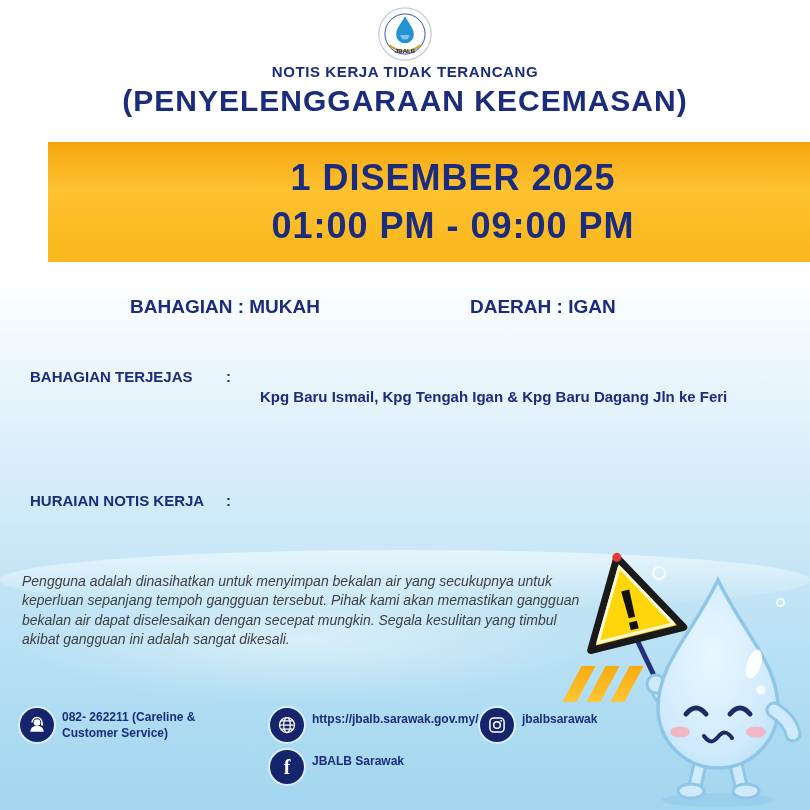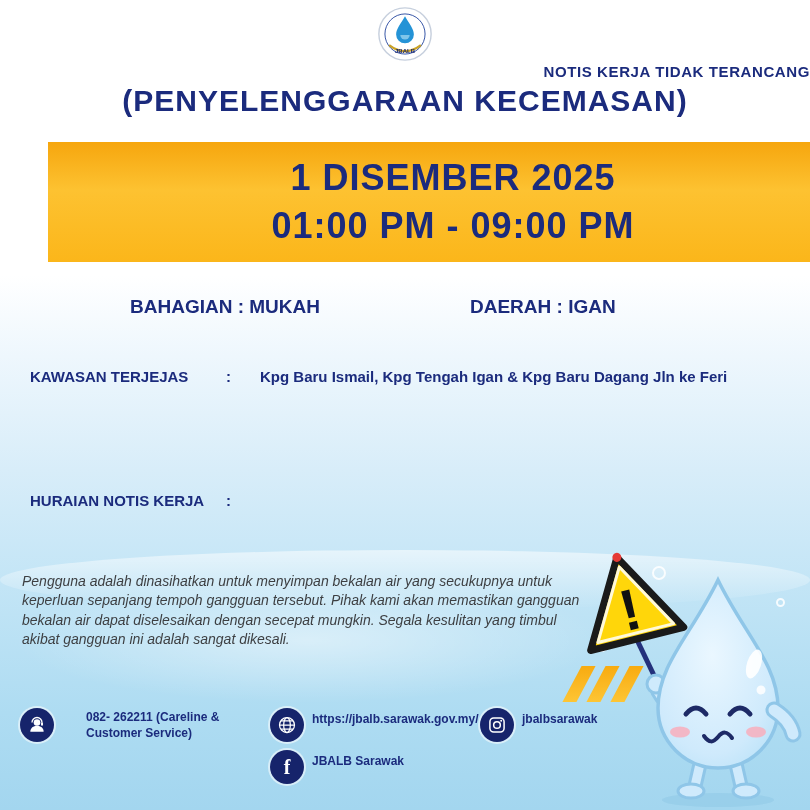--- a/index.html
+++ b/index.html
@@ -6,21 +6,21 @@
   body { background:#e7e7e7; font-family:"Liberation Sans", sans-serif; }
   .page {
     position:relative; width:810px; height:810px; overflow:hidden; margin:0 auto;
     background:
       radial-gradient(ellipse 420px 90px at 38% 79%, rgba(255,255,255,.45), rgba(255,255,255,0) 70%),
       linear-gradient(180deg,#ffffff 0%, #ffffff 34%, #eef7fd 44%, #d8edf9 58%, #c3e5f6 72%, #aedcf2 88%, #a3d6ef 100%);
   }
 
   
   .logo { position:absolute; left:377px; top:6px; width:56px; height:56px; }
-  .title1 { position:absolute; top:63px; left:0; width:810px; text-align:right;
+  .title1 { position:absolute; top:63px; left:0; width:810px; text-align:center;
             font-size:15px; font-weight:800; letter-spacing:.6px; color:#1b2b7d; }
   .title2 { position:absolute; top:84px; left:0; width:810px; text-align:center;
             font-size:30px; font-weight:800; letter-spacing:1px; color:#1b2b7d; }
 
   
   .date-banner { position:absolute; top:142px; left:0; width:810px; height:120px;
     background:linear-gradient(180deg,#f6a60e 0%, #fdc231 40%, #fbb61a 100%);
     display:flex; flex-direction:column; align-items:center; justify-content:center; gap:6px;margin-left:48px; }
   .date-banner .date, .date-banner .time { font-size:36px; font-weight:800; letter-spacing:1px; color:#1b2b7d; }
 
@@ -28,21 +28,21 @@
   .region { position:absolute; top:296px; left:0; width:810px; height:30px; }
   .region .bahagian { position:absolute; left:130px; font-size:19px; font-weight:800; color:#1b2b7d; }
   .region .daerah   { position:absolute; left:430px; font-size:19px; font-weight:800; color:#1b2b7d;margin-left:40px; }
 
   
   .detail-row { position:absolute; left:30px; width:756px; display:flex; }
   .row-kawasan { top:360px; align-items:flex-start; }
   .row-huraian { top:430px; align-items:center; min-height:140px; }
   .dlabel { width:196px; font-size:15px; font-weight:800; color:#1b2b7d; line-height:33px; }
   .dsep   { width:34px; font-size:15px; font-weight:800; color:#1b2b7d; line-height:33px; }
-  .dvalue { flex:1; max-width:522px; font-size:15px; font-weight:700; color:#1b2b7d; line-height:33px; text-align:justify; }
+  .dvalue { flex:1; max-width:522px; font-size:15px; font-weight:700; color:#1b2b7d; line-height:33px; text-align:justify;margin-top:20px; }
 
   
   .advisory { position:absolute; top:572px; left:22px; width:572px;
     font-size:14px; font-style:italic; font-weight:500; color:#3d3f42; line-height:1.38; }
 
   
   .contact-bar { position:absolute; top:666px; left:0; width:560px; height:36px;
     background:linear-gradient(180deg,#f8ab10 0%, #fdc535 50%, #f9b315 100%);
     display:flex; align-items:center; justify-content:center; }
   .contact-bar span { font-size:17px; font-weight:800; letter-spacing:.8px; color:#1b2b7d; }
@@ -53,21 +53,21 @@
   
   .citem { position:absolute; display:flex; align-items:flex-start; gap:8px; }
   .c-phone { top:708px; left:20px;  width:230px; }
   .c-web   { top:708px; left:270px; }
   .c-insta { top:708px; left:480px; }
   .c-fb    { top:750px; left:270px; }
   .cicon { width:34px; height:34px; border-radius:50%; background:#16246b; flex:0 0 34px;
            display:flex; align-items:center; justify-content:center; box-shadow:0 0 0 2px rgba(255,255,255,.55); }
   .cicon svg { width:20px; height:20px; }
   .ctext { font-size:12px; font-weight:800; color:#1b2b7d; line-height:1.35; padding-top:3px; }
-  .c-phone .ctext { width:175px; padding-top:1px;margin-left:24px; }
+  .c-phone .ctext { width:175px; padding-top:1px; }
   .fb-glyph { color:#fff; font-size:20px; font-weight:800; font-family:"Liberation Serif", serif; line-height:1; }
 
   
   .waterband { position:absolute; top:550px; left:0; width:810px; height:60px;
     background:linear-gradient(180deg, rgba(255,255,255,.55), rgba(255,255,255,0)); border-radius:50%; }
   .bubble { position:absolute; border-radius:50%; border:2px solid rgba(255,255,255,.85); }
   .b1 { width:14px; height:14px; left:652px; top:566px; }
   .b2 { width:9px;  height:9px;  left:776px; top:598px; }
   .b3 { width:12px; height:12px; left:596px; top:640px; }
 
@@ -99,21 +99,21 @@
     <div class="date">1 DISEMBER 2025</div>
     <div class="time">01:00 PM - 09:00 PM</div>
   </div>
 
   <div class="region">
     <span class="bahagian">BAHAGIAN : MUKAH</span>
     <span class="daerah">DAERAH : IGAN</span>
   </div>
 
   <div class="detail-row row-kawasan">
-    <div class="dlabel">KAWASAN TERJEJAS</div>
+    <div class="dlabel">BAHAGIAN TERJEJAS</div>
     <div class="dsep">:</div>
     <div class="dvalue">Kpg Baru Ismail, Kpg Tengah Igan &amp; Kpg Baru Dagang Jln ke Feri</div>
   </div>
 
   <div class="detail-row row-huraian">
     <div class="dlabel">HURAIAN NOTIS KERJA</div>
     <div class="dsep">:</div>
   </div>
 
   <p class="advisory">Pengguna adalah dinasihatkan untuk menyimpan bekalan air yang secukupnya untuk keperluan sepanjang tempoh gangguan tersebut. Pihak kami akan memastikan gangguan bekalan air dapat diselesaikan dengan secepat mungkin. Segala kesulitan yang timbul akibat gangguan ini adalah sangat dikesali.</p>

